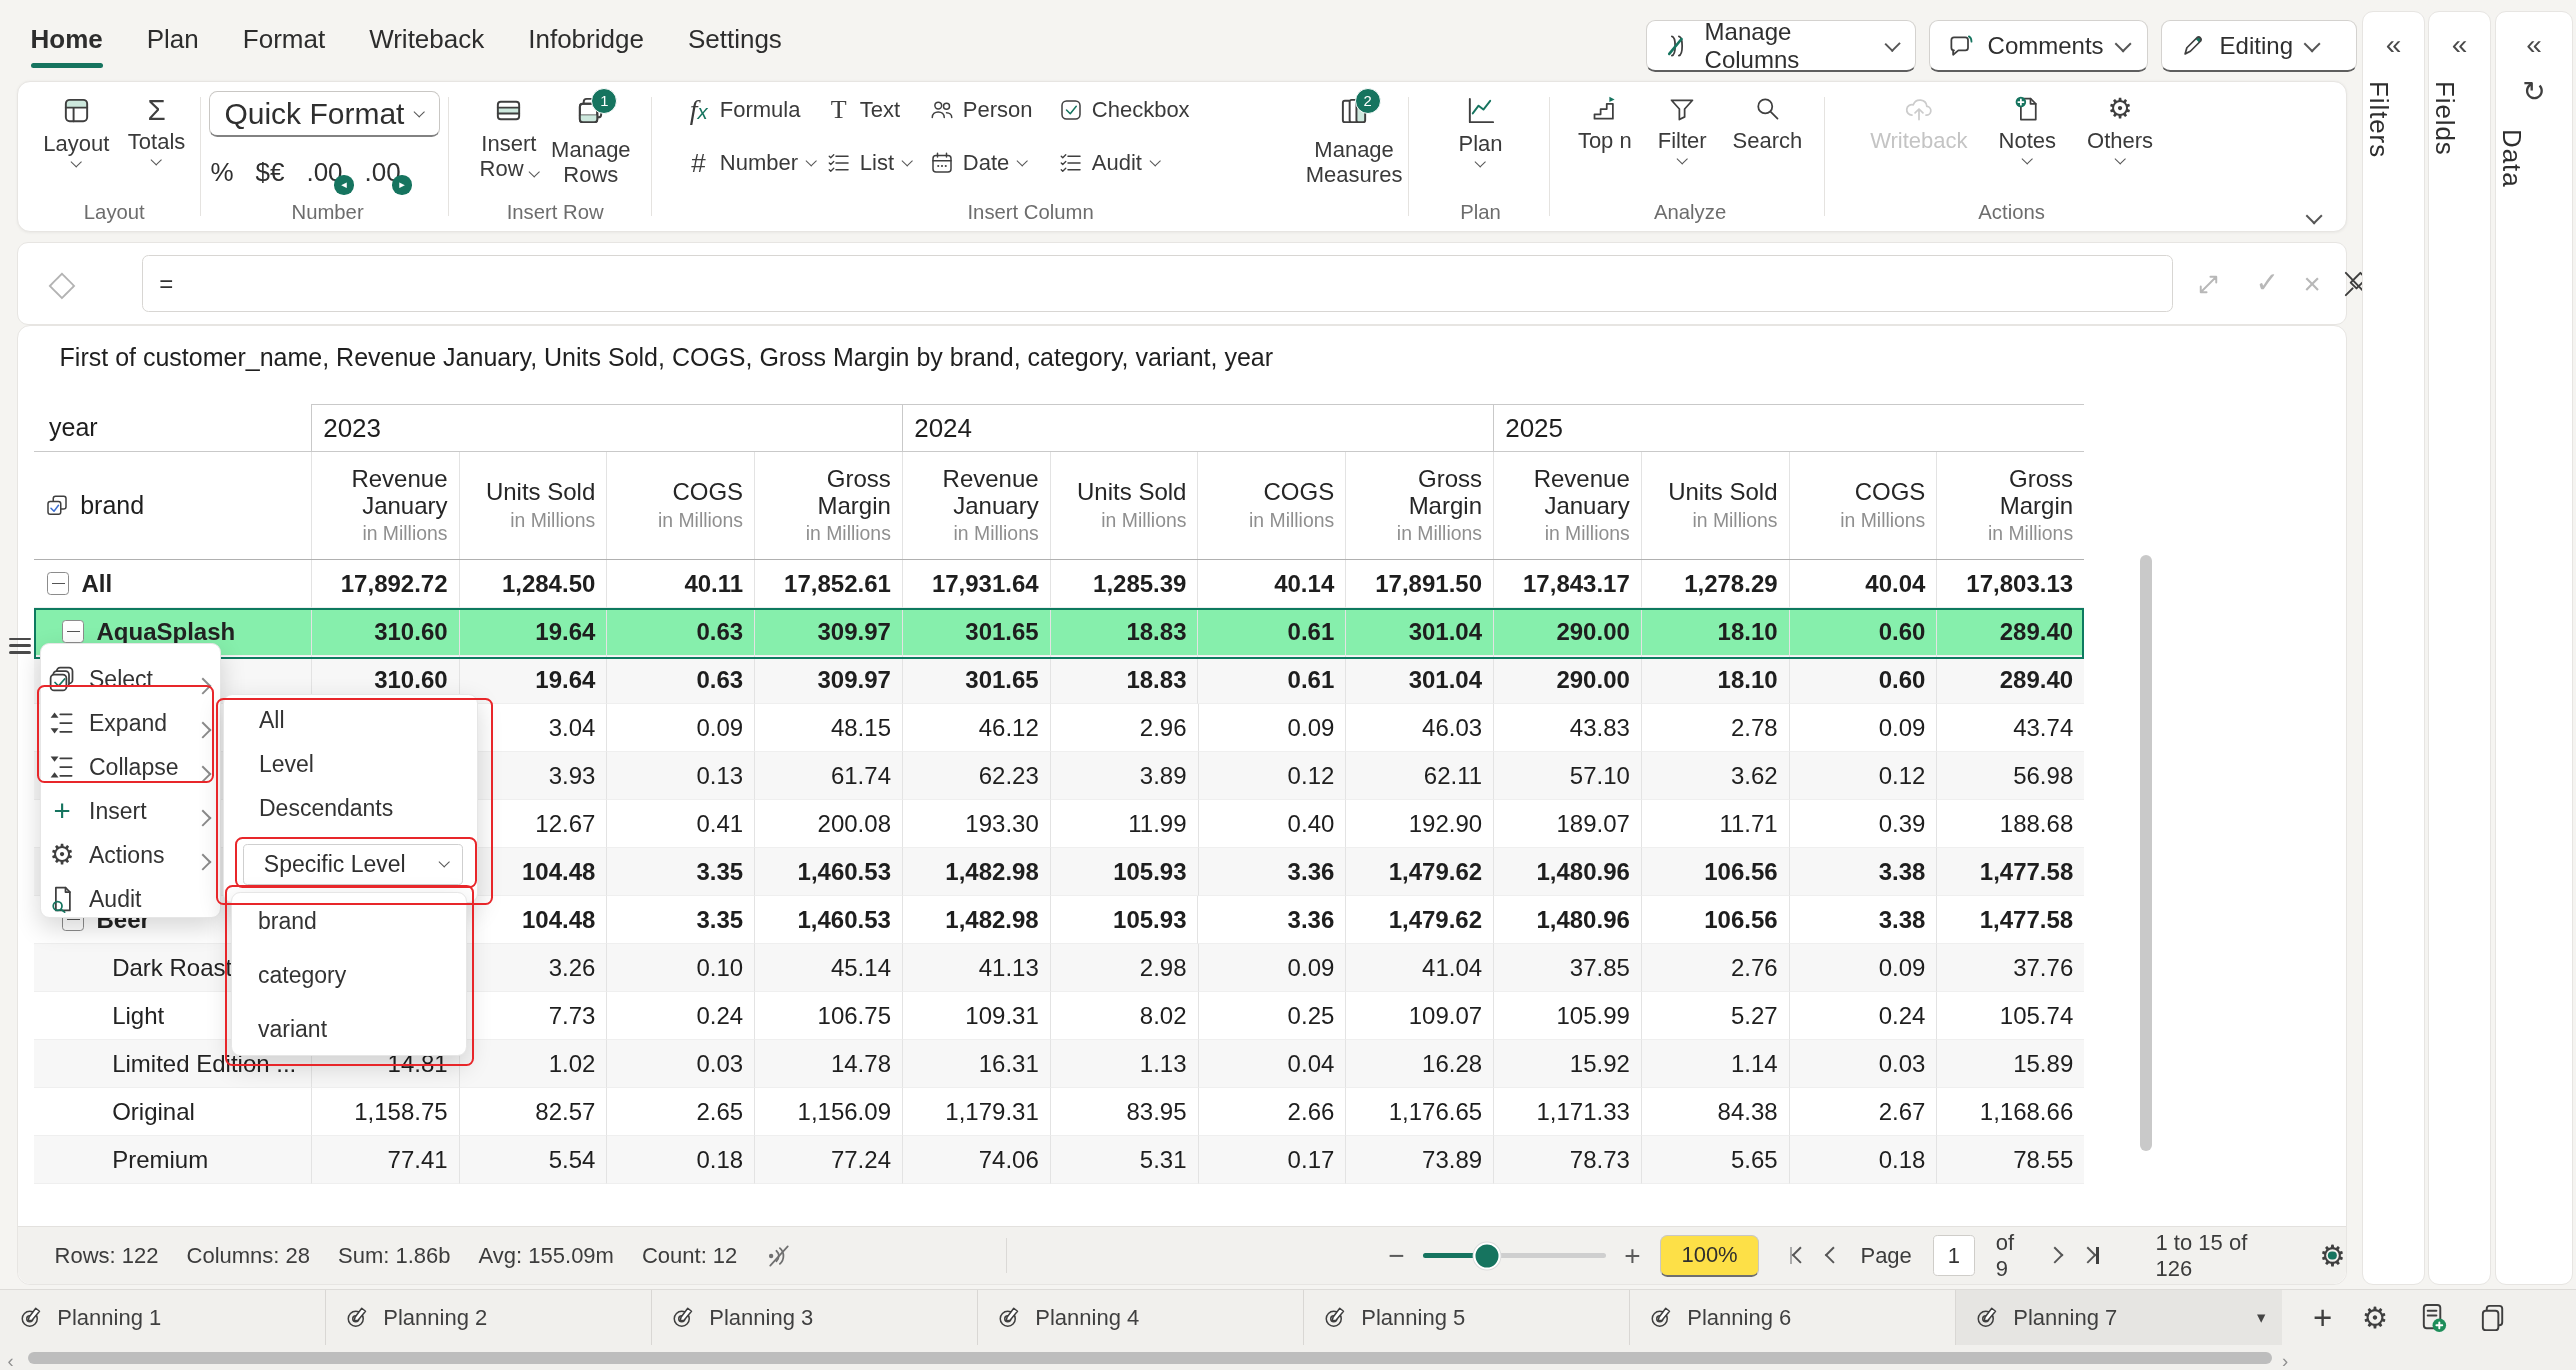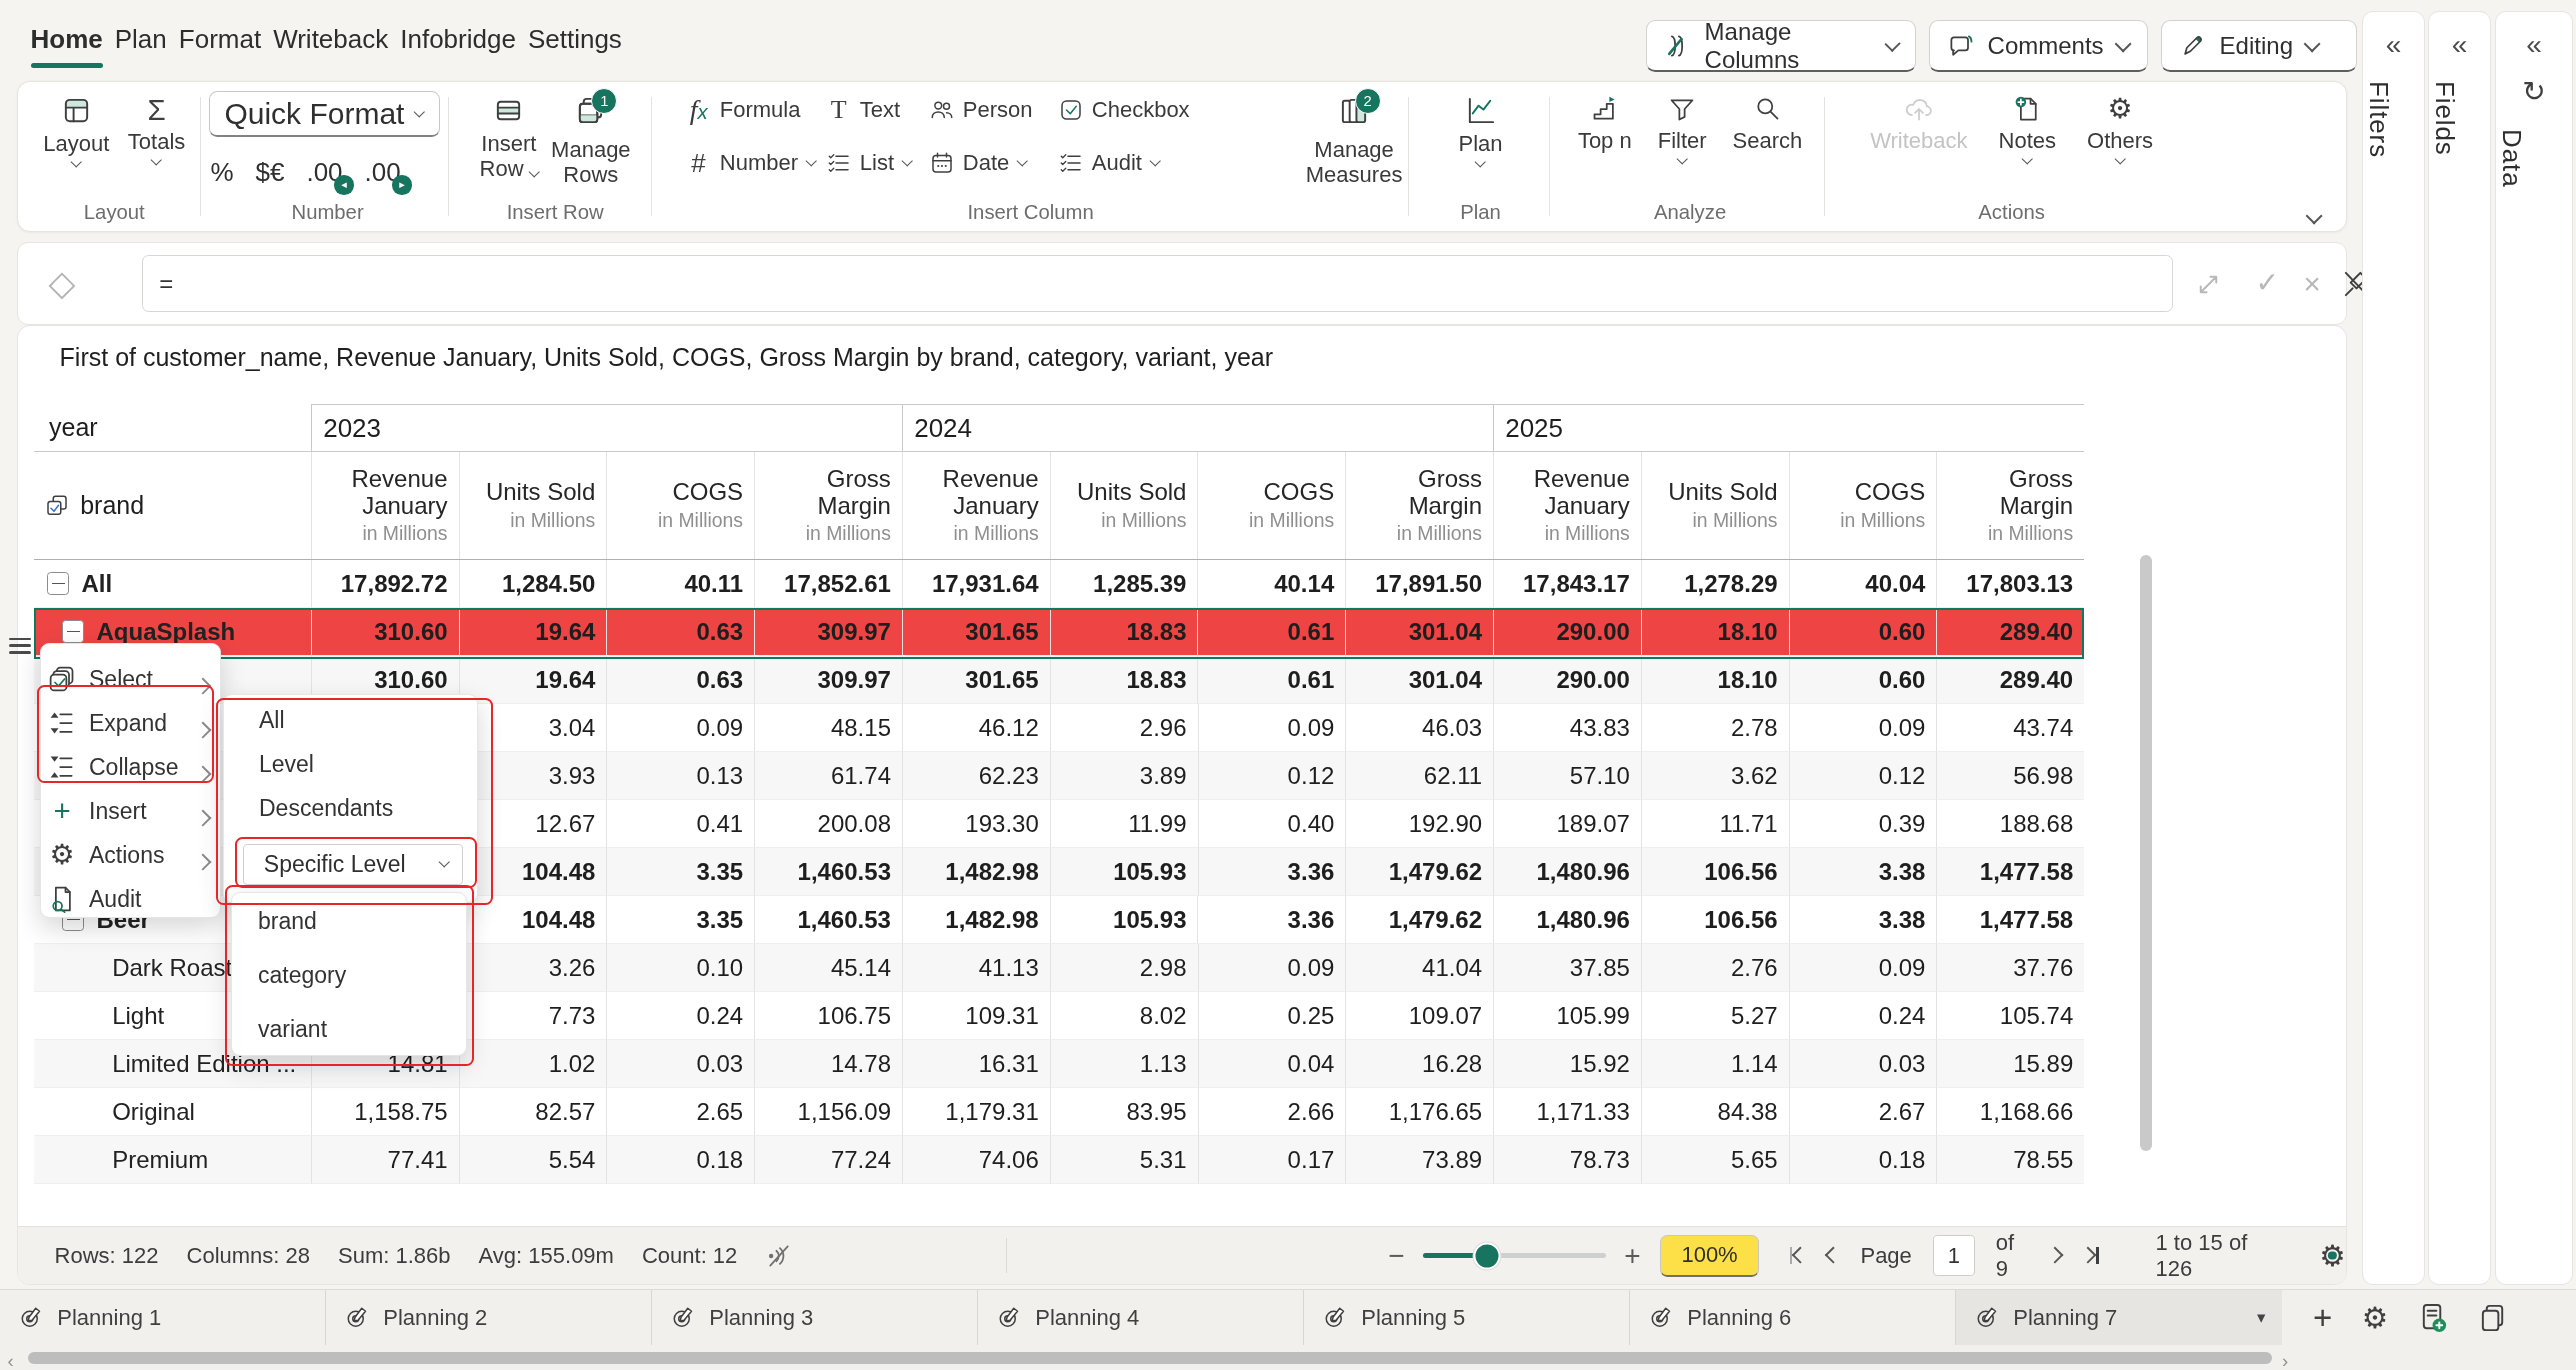--- a/index.html
+++ b/index.html
@@ -9,21 +9,21 @@
   
   .icon{display:inline-flex;width:28px;height:28px;flex:none;align-items:center;justify-content:center}
   .icon svg{width:100%;height:100%;stroke:#3f3f3f;fill:none;stroke-width:2;stroke-linecap:round;stroke-linejoin:round}
   .icon.big{width:31px;height:31px}
   .icon.sm{width:24px;height:24px}
   .glyph{font-size:28px;line-height:1;color:#3f3f3f}
   .chev{display:inline-block;width:10.2px;height:10.2px;border-right:2.3px solid currentColor;border-bottom:2.3px solid currentColor;transform:rotate(45deg);margin-top:-3.7px;color:#565656}
   .chev.r{transform:rotate(-45deg);margin-top:0}
   .chev.small{width:7.4px;height:7.4px;border-width:1.8px}
   
-  #menubar{left:30.5px;top:13px;height:55px;display:flex;gap:12px;align-items:flex-start}
+  #menubar{left:30.5px;top:13px;height:55px;display:flex;gap:44px;align-items:flex-start}
   .menu-item{display:flex;flex-direction:column;align-items:center;font-size:26px;color:#2d2d2d;padding-top:11px;cursor:default}
   .menu-item .ul{height:4.6px;border-radius:2.8px;background:transparent;width:100%;margin-top:8.3px}
   .menu-item.active{font-weight:bold}
   .menu-item.active .ul{background:#16745f}
   
   .tbtn{position:absolute;top:20.3px;height:52px;background:#fff;border:1.4px solid #d4d2cf;border-bottom:2.8px solid #5e5e5e;
         border-radius:9.2px;display:flex;align-items:center;gap:13px;padding:0 16.6px;font-size:24px;color:#2f2f2f;box-sizing:border-box}
   
   #ribbon{left:16.6px;top:81px;width:2330px;height:151px;background:#fff;border:0.9px solid #e7e5e2;border-radius:13px;
           box-shadow:0 0.9px 2.8px rgba(0,0,0,.05);box-sizing:border-box}
@@ -64,21 +64,21 @@
   .ycell{width:591px;border-left:0.9px solid #c9c9c9;border-top:0.9px solid #c9c9c9;border-bottom:0.9px solid #c9c9c9;
          display:flex;align-items:center;padding-left:11px;font-size:26px;box-sizing:border-box}
   .hrow{display:flex;height:107px;border-bottom:1.8px solid #b0b0b0}
   .hcorner{width:277px;display:flex;align-items:center;padding-left:11px;gap:11px;font-size:25px;box-sizing:border-box}
   .hcell{width:148px;border-left:0.9px solid #e3e3e3;display:flex;flex-direction:column;justify-content:center;align-items:flex-end;
          padding:0 11px;text-align:right;box-sizing:border-box}
   .hname{font-size:24px;line-height:1.12;color:#262626}
   .hunit{font-size:19.4px;color:#8f8f8f;margin-top:2.8px}
   .grow{display:flex;height:48px;background:#fff}
   .grow.alt{background:#f7f7f7}
-  .grow.sel{background:#ef4444}
+  .grow.sel{background:#86efac}
   .grow.b{font-weight:bold}
   .glabel{width:277px;display:flex;align-items:center;border-bottom:0.9px solid #efefef;box-sizing:border-box;font-size:24px;color:#222}
   .gcell{width:148px;border-left:0.9px solid #e3e3e3;border-bottom:0.9px solid #efefef;display:flex;align-items:center;
          justify-content:flex-end;padding-right:11px;font-size:24px;box-sizing:border-box}
   .exp{width:20.3px;height:20.3px;border:1.4px solid #8c8c8c;border-radius:3.7px;margin-right:12px;position:relative;flex:none;background:#fff}
   .exp::after{content:"";position:absolute;left:3.7px;right:3.7px;top:50%;height:1.8px;margin-top:-0.9px;background:#555}
   #sel-ring{position:absolute;left:16.6px;top:282px;width:2050px;height:51px;border:2.8px solid #0d7a5f;box-sizing:border-box;z-index:5}
   #vscroll{position:absolute;left:2122px;top:229px;width:12px;height:596px;background:#c9c9c9;border-radius:6.5px}
   
   #statusbar{position:absolute;left:0;right:0;bottom:0;height:57px;background:#f2f1ee;border-top:0.9px solid #e3e1de;

